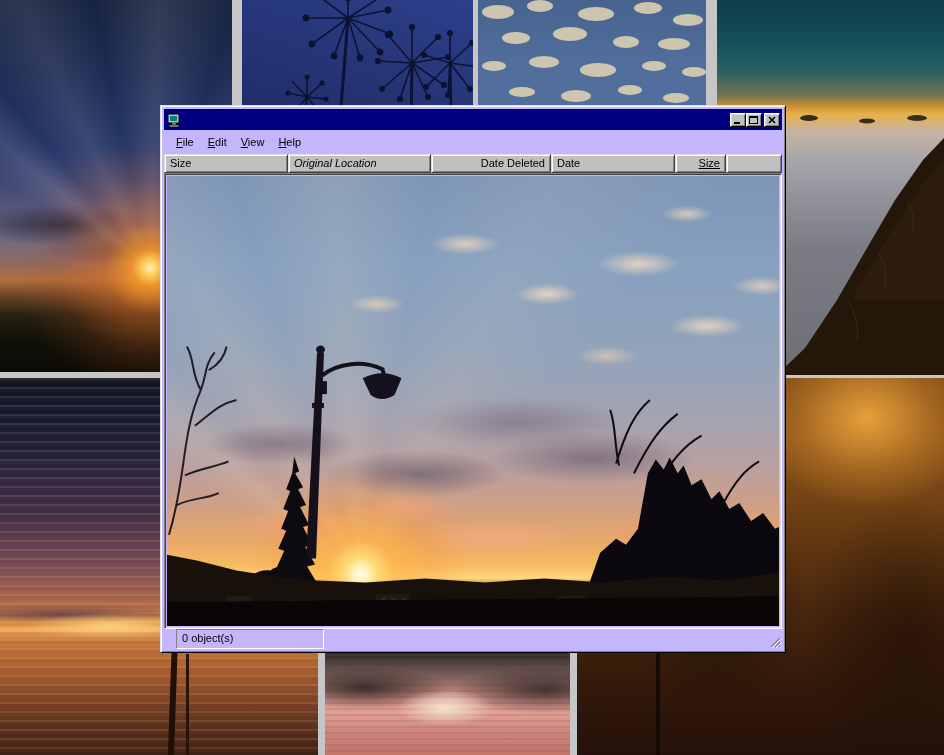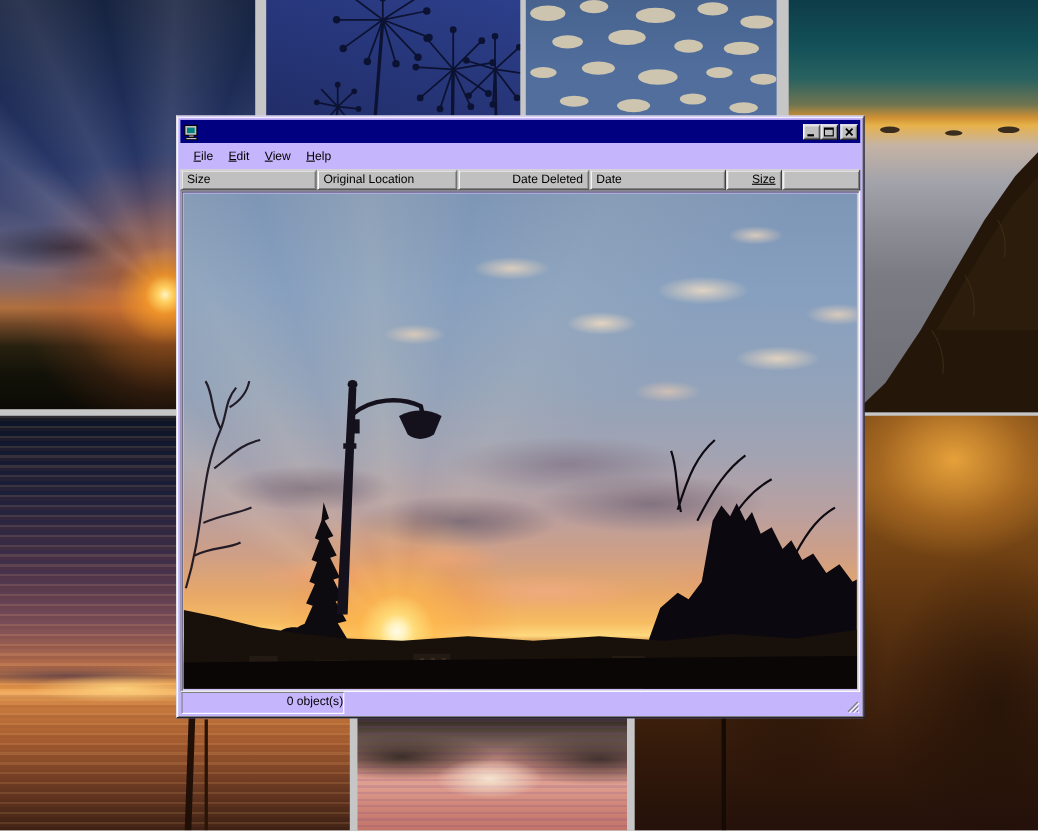--- a/index.html
+++ b/index.html
@@ -71,21 +71,21 @@
   .glyph-x{position:absolute;left:3px;top:2px;}
   .menubar{position:absolute;left:3px;top:26px;right:3px;height:20px;
     display:flex;align-items:center;font-size:11px;padding-left:5px;}
   .mitem{padding:2px 7px;color:#000;}
   .mitem u{text-decoration:underline;}
   .hdrrow{position:absolute;left:3px;top:48px;right:3px;height:19px;display:flex;}
   .hdr{background:#c0c0c0;box-sizing:border-box;height:19px;
     border:1px solid;border-color:#dfdfdf #404040 #404040 #dfdfdf;
     box-shadow:inset 1px 1px 0 #fff, inset -1px -1px 0 #808080;
     font-size:11px;padding:2px 5px 0 5px;overflow:hidden;white-space:nowrap;}
-  .c0{width:124px;} .c1{width:128px;} .c2{width:120px;text-align:right;} .c3{width:124px;}
+  .c0{width:124px;} .c1{width:143px;font-style:italic;} .c2{width:120px;text-align:right;} .c3{width:124px;}
   .c4{width:51px;text-align:right;text-decoration:underline;} .c5{flex:1;}
   .content{position:absolute;left:3px;top:67px;right:3px;bottom:23px;
     box-sizing:border-box;border:1px solid;border-color:#808080 #fff #fff #808080;
     box-shadow:inset 1px 1px 0 #404040, inset -1px -1px 0 #dfdfdf;overflow:hidden;}
   .photo{position:absolute;inset:2px;
     background:
       radial-gradient(circle at 194px 398px, #fffbe8 0, #fff3c0 7px, rgba(255,220,120,.95) 16px, rgba(255,180,70,.65) 34px, rgba(250,150,60,.28) 70px, transparent 112px),
       conic-gradient(from 300deg at 194px 398px, rgba(255,235,190,0) 0deg, rgba(255,235,190,.12) 9deg, rgba(255,235,190,0) 18deg, rgba(255,235,190,.1) 30deg, rgba(255,235,190,0) 42deg, rgba(255,235,190,.12) 56deg, rgba(255,235,190,0) 70deg, rgba(255,235,190,.08) 86deg, rgba(255,235,190,0) 104deg, rgba(255,235,190,0) 360deg),
       radial-gradient(ellipse 95px 20px at 130px 348px, rgba(240,162,120,.8), transparent 70%),
       radial-gradient(ellipse 125px 24px at 330px 362px, rgba(242,172,132,.75), transparent 70%),
@@ -98,21 +98,21 @@
       radial-gradient(ellipse 46px 15px at 380px 118px, rgba(236,216,192,.9), transparent 70%),
       radial-gradient(ellipse 60px 18px at 472px 88px, rgba(240,220,195,.85), transparent 70%),
       radial-gradient(ellipse 50px 15px at 298px 68px, rgba(238,216,190,.8), transparent 70%),
       radial-gradient(ellipse 55px 16px at 540px 150px, rgba(238,218,192,.85), transparent 70%),
       radial-gradient(ellipse 40px 13px at 210px 128px, rgba(230,208,185,.8), transparent 70%),
       radial-gradient(ellipse 36px 12px at 520px 38px, rgba(235,212,188,.8), transparent 70%),
       radial-gradient(ellipse 42px 14px at 595px 110px, rgba(235,212,188,.8), transparent 70%),
       radial-gradient(ellipse 44px 14px at 440px 180px, rgba(226,200,180,.75), transparent 70%),
       linear-gradient(180deg,#7e96b6 0,#87a0bf 90px,#93a3ba 180px,#a3a3b2 240px,#b9a0a0 290px,#cf9f85 330px,#e8a868 365px,#f7bc62 390px,#ffd97e 402px,#c97a3a 410px,#5a3320 418px,#2a1710 432px,#120a06 454px);}
   .sil{position:absolute;inset:0;width:100%;height:100%;}
-  .statusbar{position:absolute;left:4px;right:3px;bottom:3px;height:20px;display:flex;align-items:stretch;text-align:right;}
+  .statusbar{position:absolute;left:15px;right:3px;bottom:3px;height:20px;display:flex;align-items:stretch;}
   .spanel{box-sizing:border-box;border:1px solid;border-color:#808080 #fff #fff #808080;
     font-size:11px;padding:2px 0 0 5px;overflow:hidden;white-space:nowrap;}
   .p1{width:148px;margin-right:4px;}
   .p2{flex:1;margin-right:1px;}
   .grip{position:absolute;right:0;bottom:0;width:13px;height:13px;}
 </style>
 </head>
 <body>
 
 <div class="desktop">

